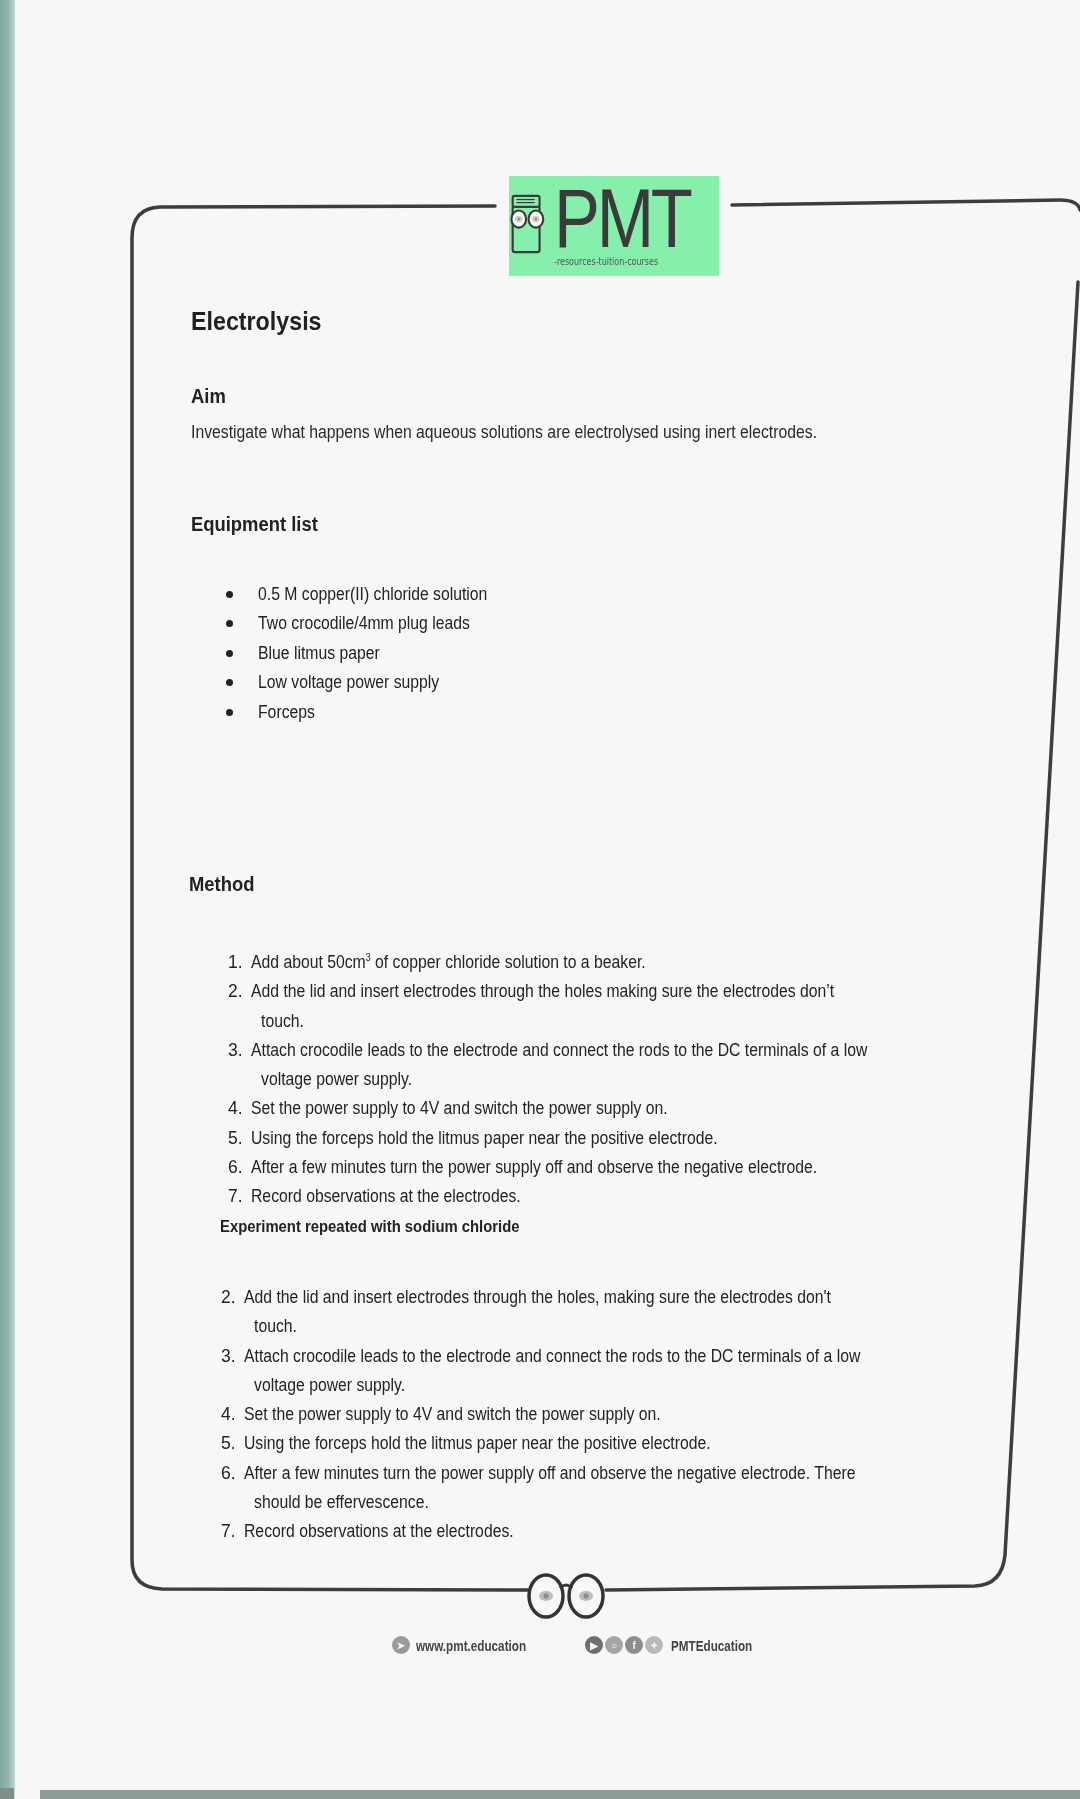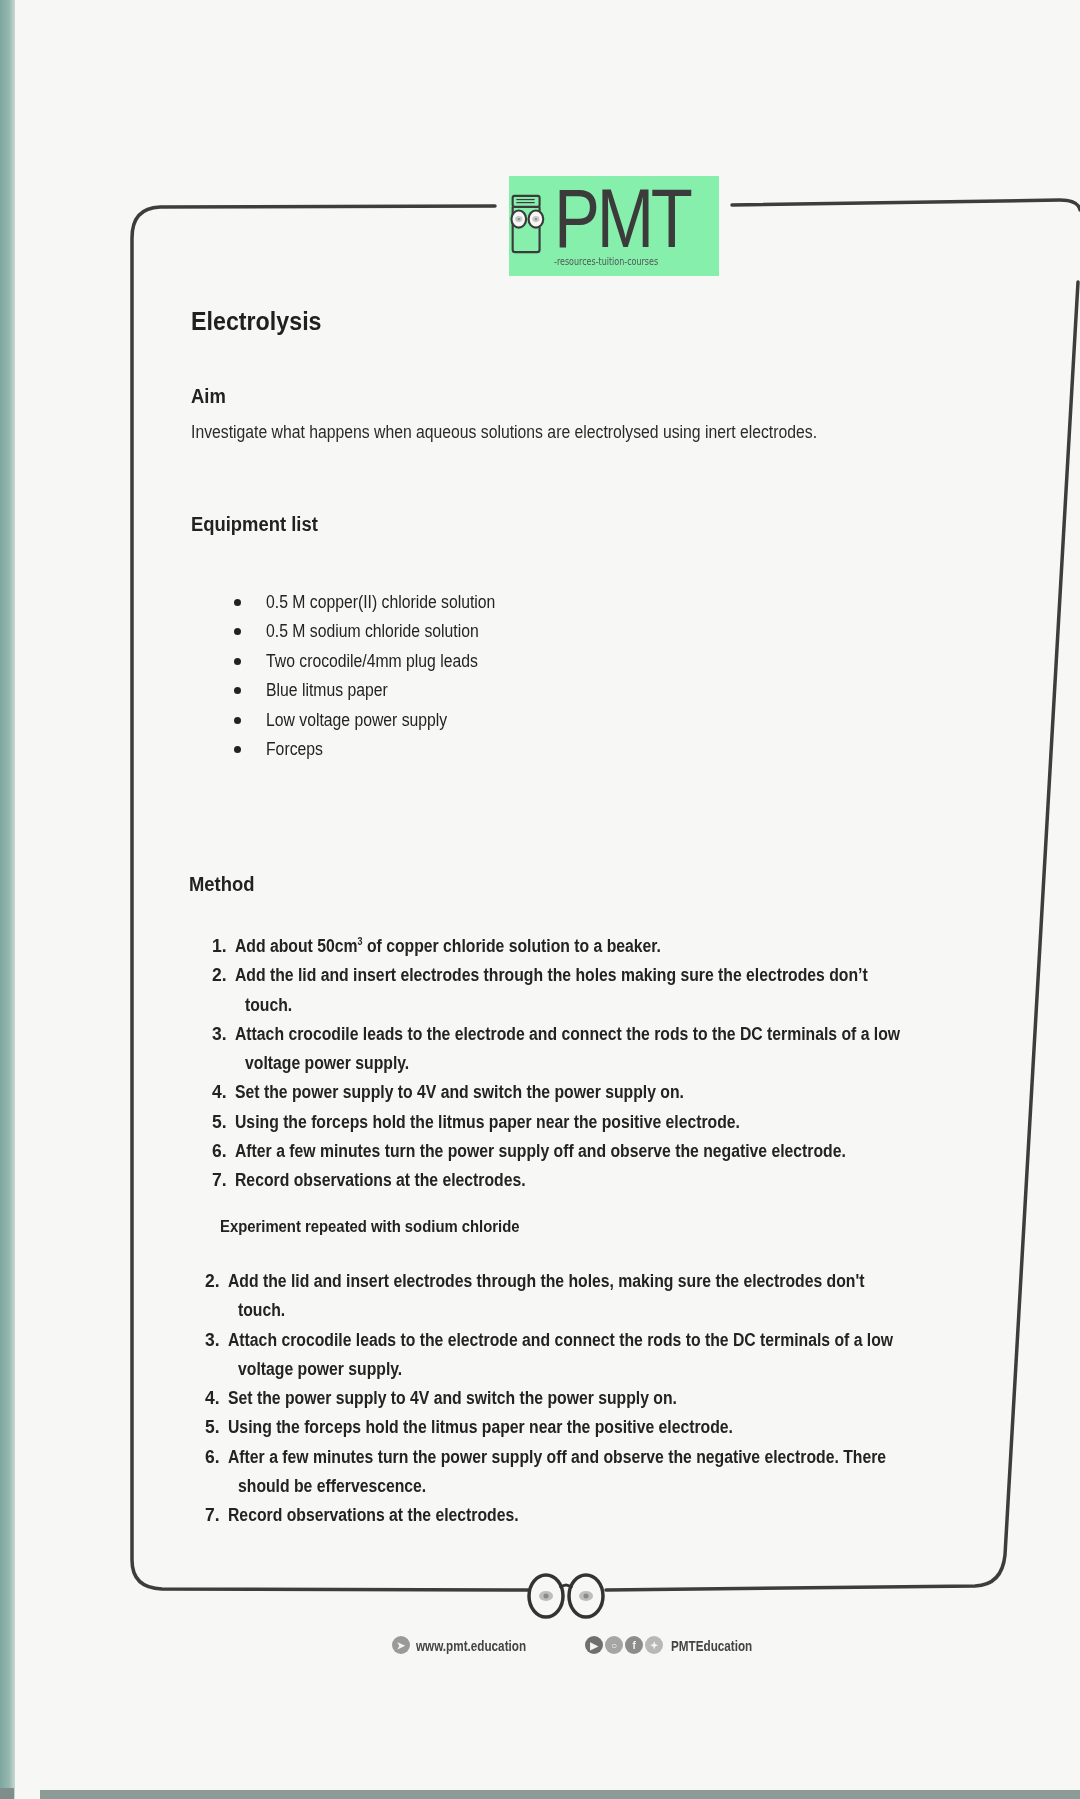--- a/index.html
+++ b/index.html
@@ -41,29 +41,29 @@
     transform: scaleX(0.93); transform-origin: left;
   }
   .h2 {
     position: absolute; font-size: 20px; font-weight: 700; color: #222;
     transform: scaleX(0.92); transform-origin: left;
   }
   .body-text {
     position: absolute; font-size: 17.5px; color: #2a2a2a; white-space: nowrap;
     transform: scaleX(0.9); transform-origin: left;
   }
-  .bullet-list { position: absolute; left: 210px; top: 576px; margin: 12px; padding: 0; list-style: none; }
+  .bullet-list { position: absolute; left: 210px; top: 576px; margin: 4px; padding: 0; list-style: none; }
   .bullet-list li {
     height: 29.4px; line-height: 29.4px; font-size: 17.5px; position: relative; padding-left: 44px; white-space: nowrap;
   }
   .bullet-list li .dot {
     position: absolute; left: 12px; top: 11px; width: 7px; height: 7px; border-radius: 50%; background: #222;
   }
   .bullet-list li .txt { display: inline-block; transform: scaleX(0.9); transform-origin: left; }
-  .num-list { position: absolute; margin: 0; padding: 0; list-style: none; font-weight: bold; }
+  .num-list { position: absolute; margin: 16px; padding: 0; list-style: none; }
   .num-list li {
     font-size: 17.5px; line-height: 29.3px; white-space: nowrap; position: relative;
   }
   .num-list li .num { display: inline-block; width: 23px; }
   .num-list li .txt { display: inline-block; transform: scaleX(0.9); transform-origin: left; }
   .num-list li .cont { display: block; padding-left: 33px; }
   .num-list li .cont span { display: inline-block; transform: scaleX(0.9); transform-origin: left; }
   sup { font-size: 10px; vertical-align: 7px; }
   .sub-h {
     position: absolute; font-size: 16.5px; font-weight: 700; color: #222;
@@ -124,21 +124,20 @@
 </div>
 
 <div class="doc-title">Electrolysis</div>
 
 <div class="h2" style="left:191px; top:385px;">Aim</div>
 <div class="body-text" style="left:191px; top:422px;">Investigate what happens when aqueous solutions are electrolysed using inert electrodes.</div>
 
 <div class="h2" style="left:191px; top:513px;">Equipment list</div>
 <ul class="bullet-list">
   <li><span class="dot"></span><span class="txt">0.5 M copper(II) chloride solution</span></li>
-  <li><span class="dot"></span><span class="txt">0.5 M sodium chloride solution</span></li>
   <li><span class="dot"></span><span class="txt">Two crocodile/4mm plug leads</span></li>
   <li><span class="dot"></span><span class="txt">Blue litmus paper</span></li>
   <li><span class="dot"></span><span class="txt">Low voltage power supply</span></li>
   <li><span class="dot"></span><span class="txt">Forceps</span></li>
 </ul>
 
 <div class="h2" style="left:189px; top:873px;">Method</div>
 <ol class="num-list" style="left:212px; top:927px;">
   <li><span class="num">1.</span><span class="txt"><span>Add about 50cm</span><sup>3</sup><span> of copper chloride solution to a beaker.</span></span></li>
   <li><span class="num">2.</span><span class="txt">Add the lid and insert electrodes through the holes making sure the electrodes don’t</span><span class="cont"><span>touch.</span></span></li>

